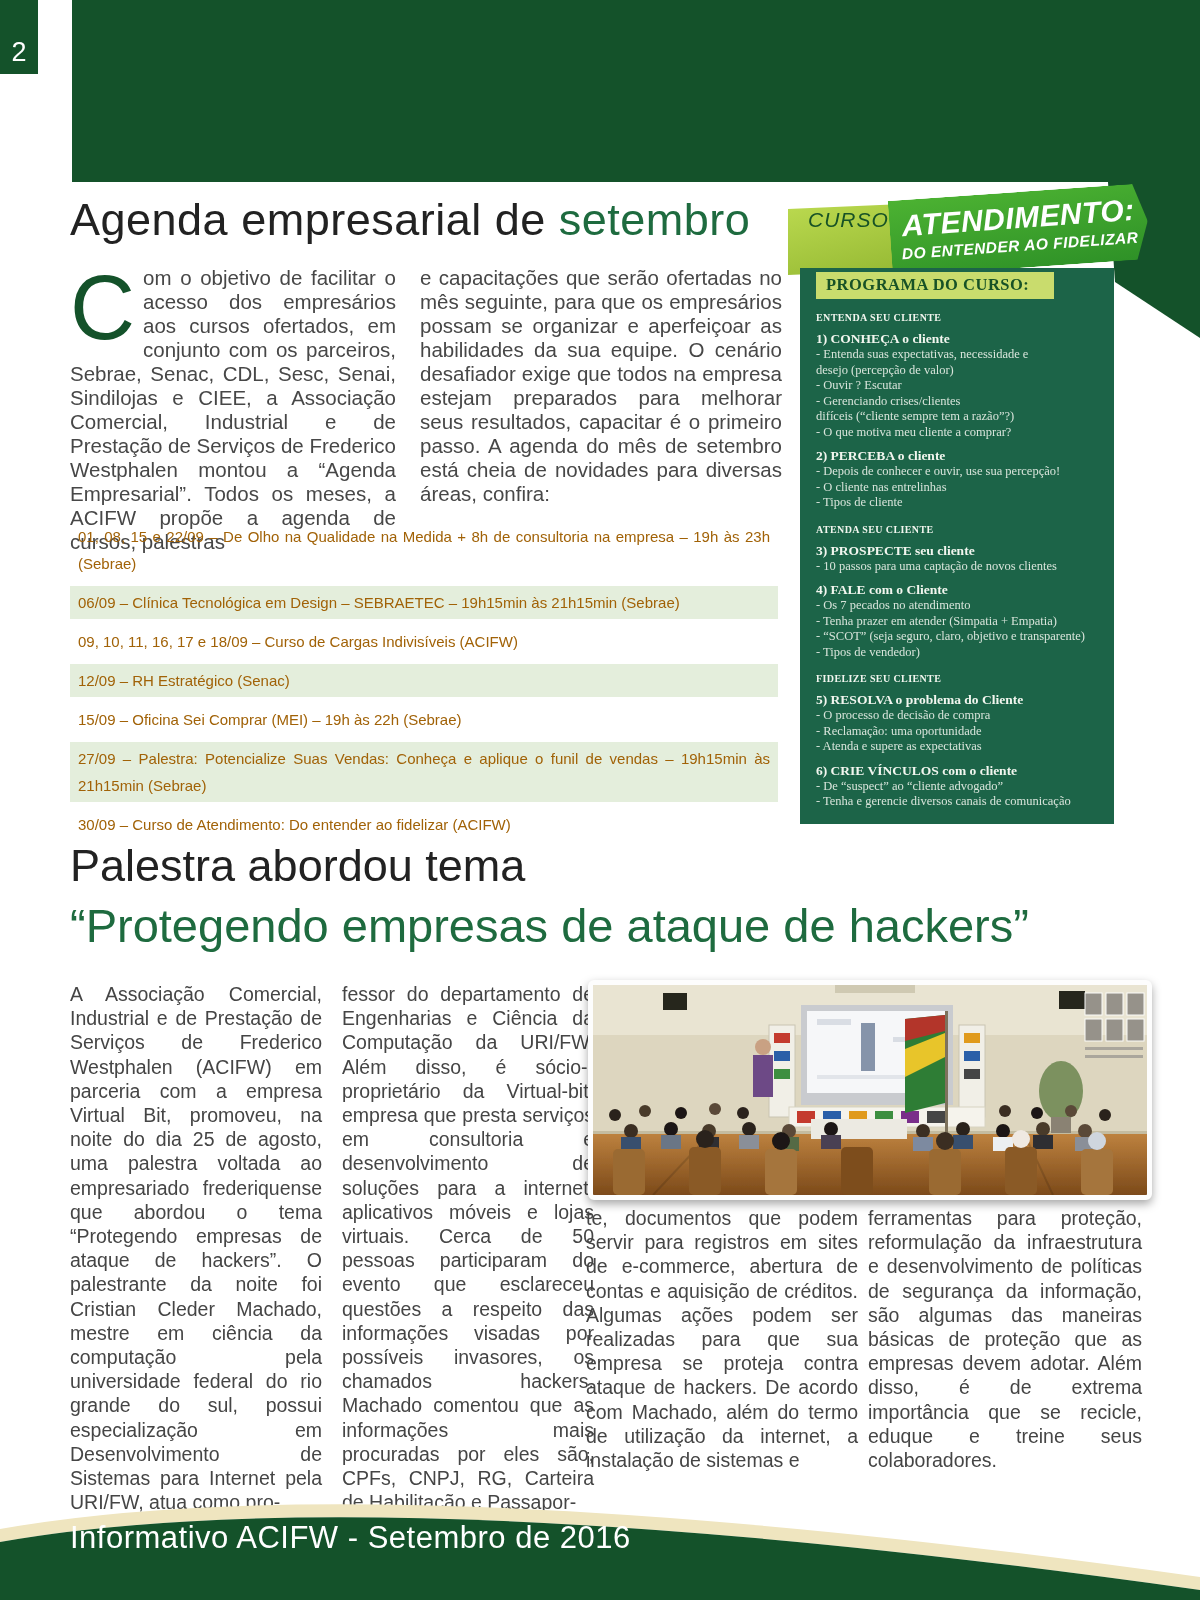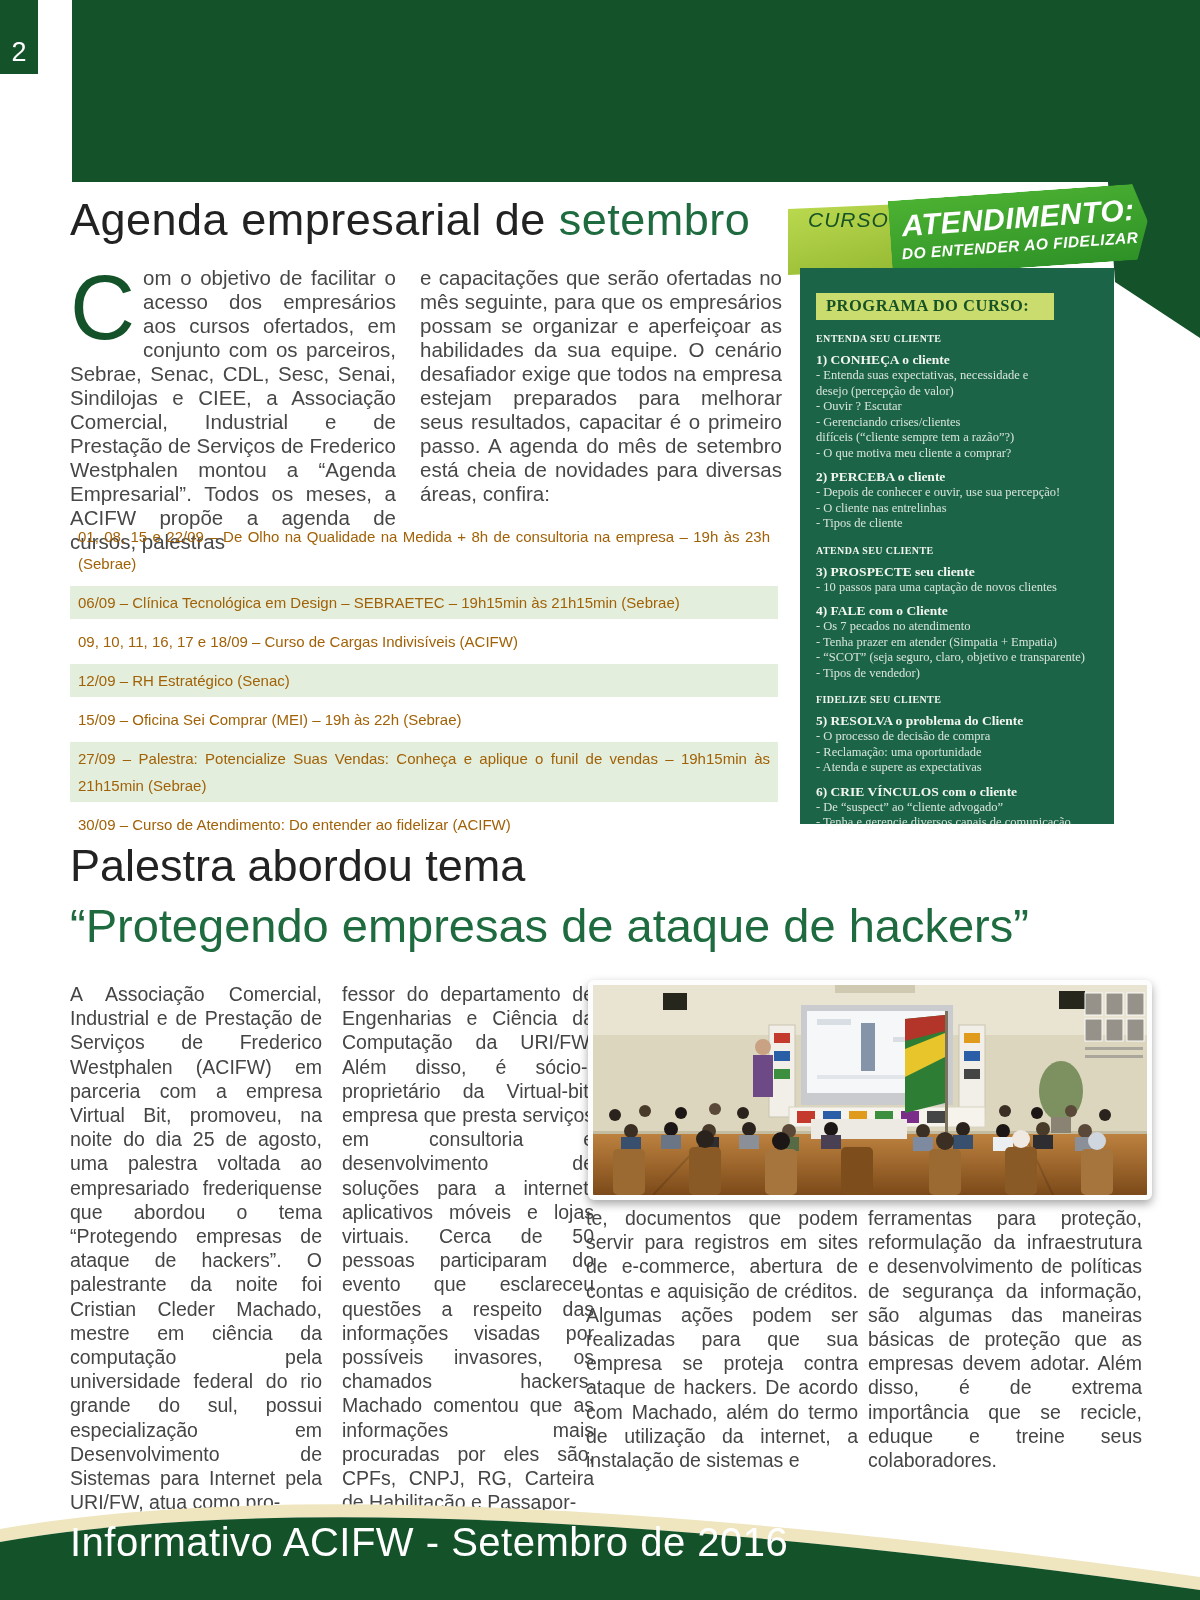--- a/index.html
+++ b/index.html
@@ -40,21 +40,21 @@
            border-left:22px solid #57771c;border-bottom:16px solid transparent;}
   .p-ribbon{position:absolute;left:102px;top:4px;width:258px;height:76px;
             background:linear-gradient(175deg,#4cb232,#2e9127);transform:rotate(-4deg);
             clip-path:polygon(0 0,95% 0,100% 50%,95% 100%,0 100%);
             color:#fff;text-align:center;font-style:italic;box-sizing:border-box;padding-top:9px;}
   .p-ribbon .l1{font-size:30px;font-weight:bold;letter-spacing:.5px;}
   .p-ribbon .l2{font-size:15.5px;font-weight:bold;margin-top:2px;letter-spacing:.5px;}
   .p-fold2{position:absolute;left:292px;top:80px;width:0;height:0;
            border-right:22px solid #1e7a22;border-bottom:26px solid transparent;}
   .p-panel{position:absolute;left:12px;top:80px;width:314px;height:556px;background:var(--panel,#1C6448);
-           box-sizing:border-box;padding:25px 18px 0 16px;}
+           box-sizing:border-box;padding:4px 18px 0 16px;}
   .p-bar{width:238px;height:27px;background:#c9dc6d;color:#175226;
          font-family:"Liberation Serif",serif;font-weight:bold;font-size:16.5px;
          letter-spacing:.5px;padding:3px 0 0 10px;box-sizing:border-box;}
   .p-body{margin-top:4px;font-family:"Liberation Serif",serif;color:#f2f6ef;}
   .p-heading{font-size:10px;font-weight:bold;letter-spacing:.4px;margin-top:13px;}
   .p-title{font-size:13.5px;font-weight:bold;margin-top:8px;}
   .p-sub{font-size:12.5px;line-height:15.5px;opacity:.88;}
 
   
   .h2a{position:absolute;left:70px;top:840px;font-size:45px;font-weight:300;color:#222;}
@@ -63,21 +63,21 @@
   .acol{position:absolute;font-size:19.5px;line-height:24.2px;color:#454545;text-align:justify;}
   .acol1{left:0;top:6px;width:252px;}
   .acol2{left:272px;top:6px;width:252px;}
   .acol3{left:516px;top:230px;width:272px;}
   .acol4{left:798px;top:230px;width:274px;}
   .photo{position:absolute;left:518px;top:4px;width:554px;height:210px;border:5px solid #fdfdfd;
          border-radius:6px;box-shadow:0 4px 10px rgba(0,0,0,.35);overflow:hidden;background:#ded8c2;}
 
   
   .footer-svg{position:absolute;left:0;top:1455px;}
-  .footer-text{position:absolute;left:70px;top:1520px;color:#fff;font-size:40px;font-weight:300;letter-spacing:.5px;}
+  .footer-text{position:absolute;left:70px;top:1520px;color:#fff;font-size:31px;font-weight:300;letter-spacing:.5px;}
 </style>
 </head>
 <body>
 
 <div id="page" style="--dk: #14522A; --md: #1E6B3F; --hl: #E4EEDC; --panel: #1C6448;">
 
   <div class="page-badge">
     <span>2</span>
   </div>
 

